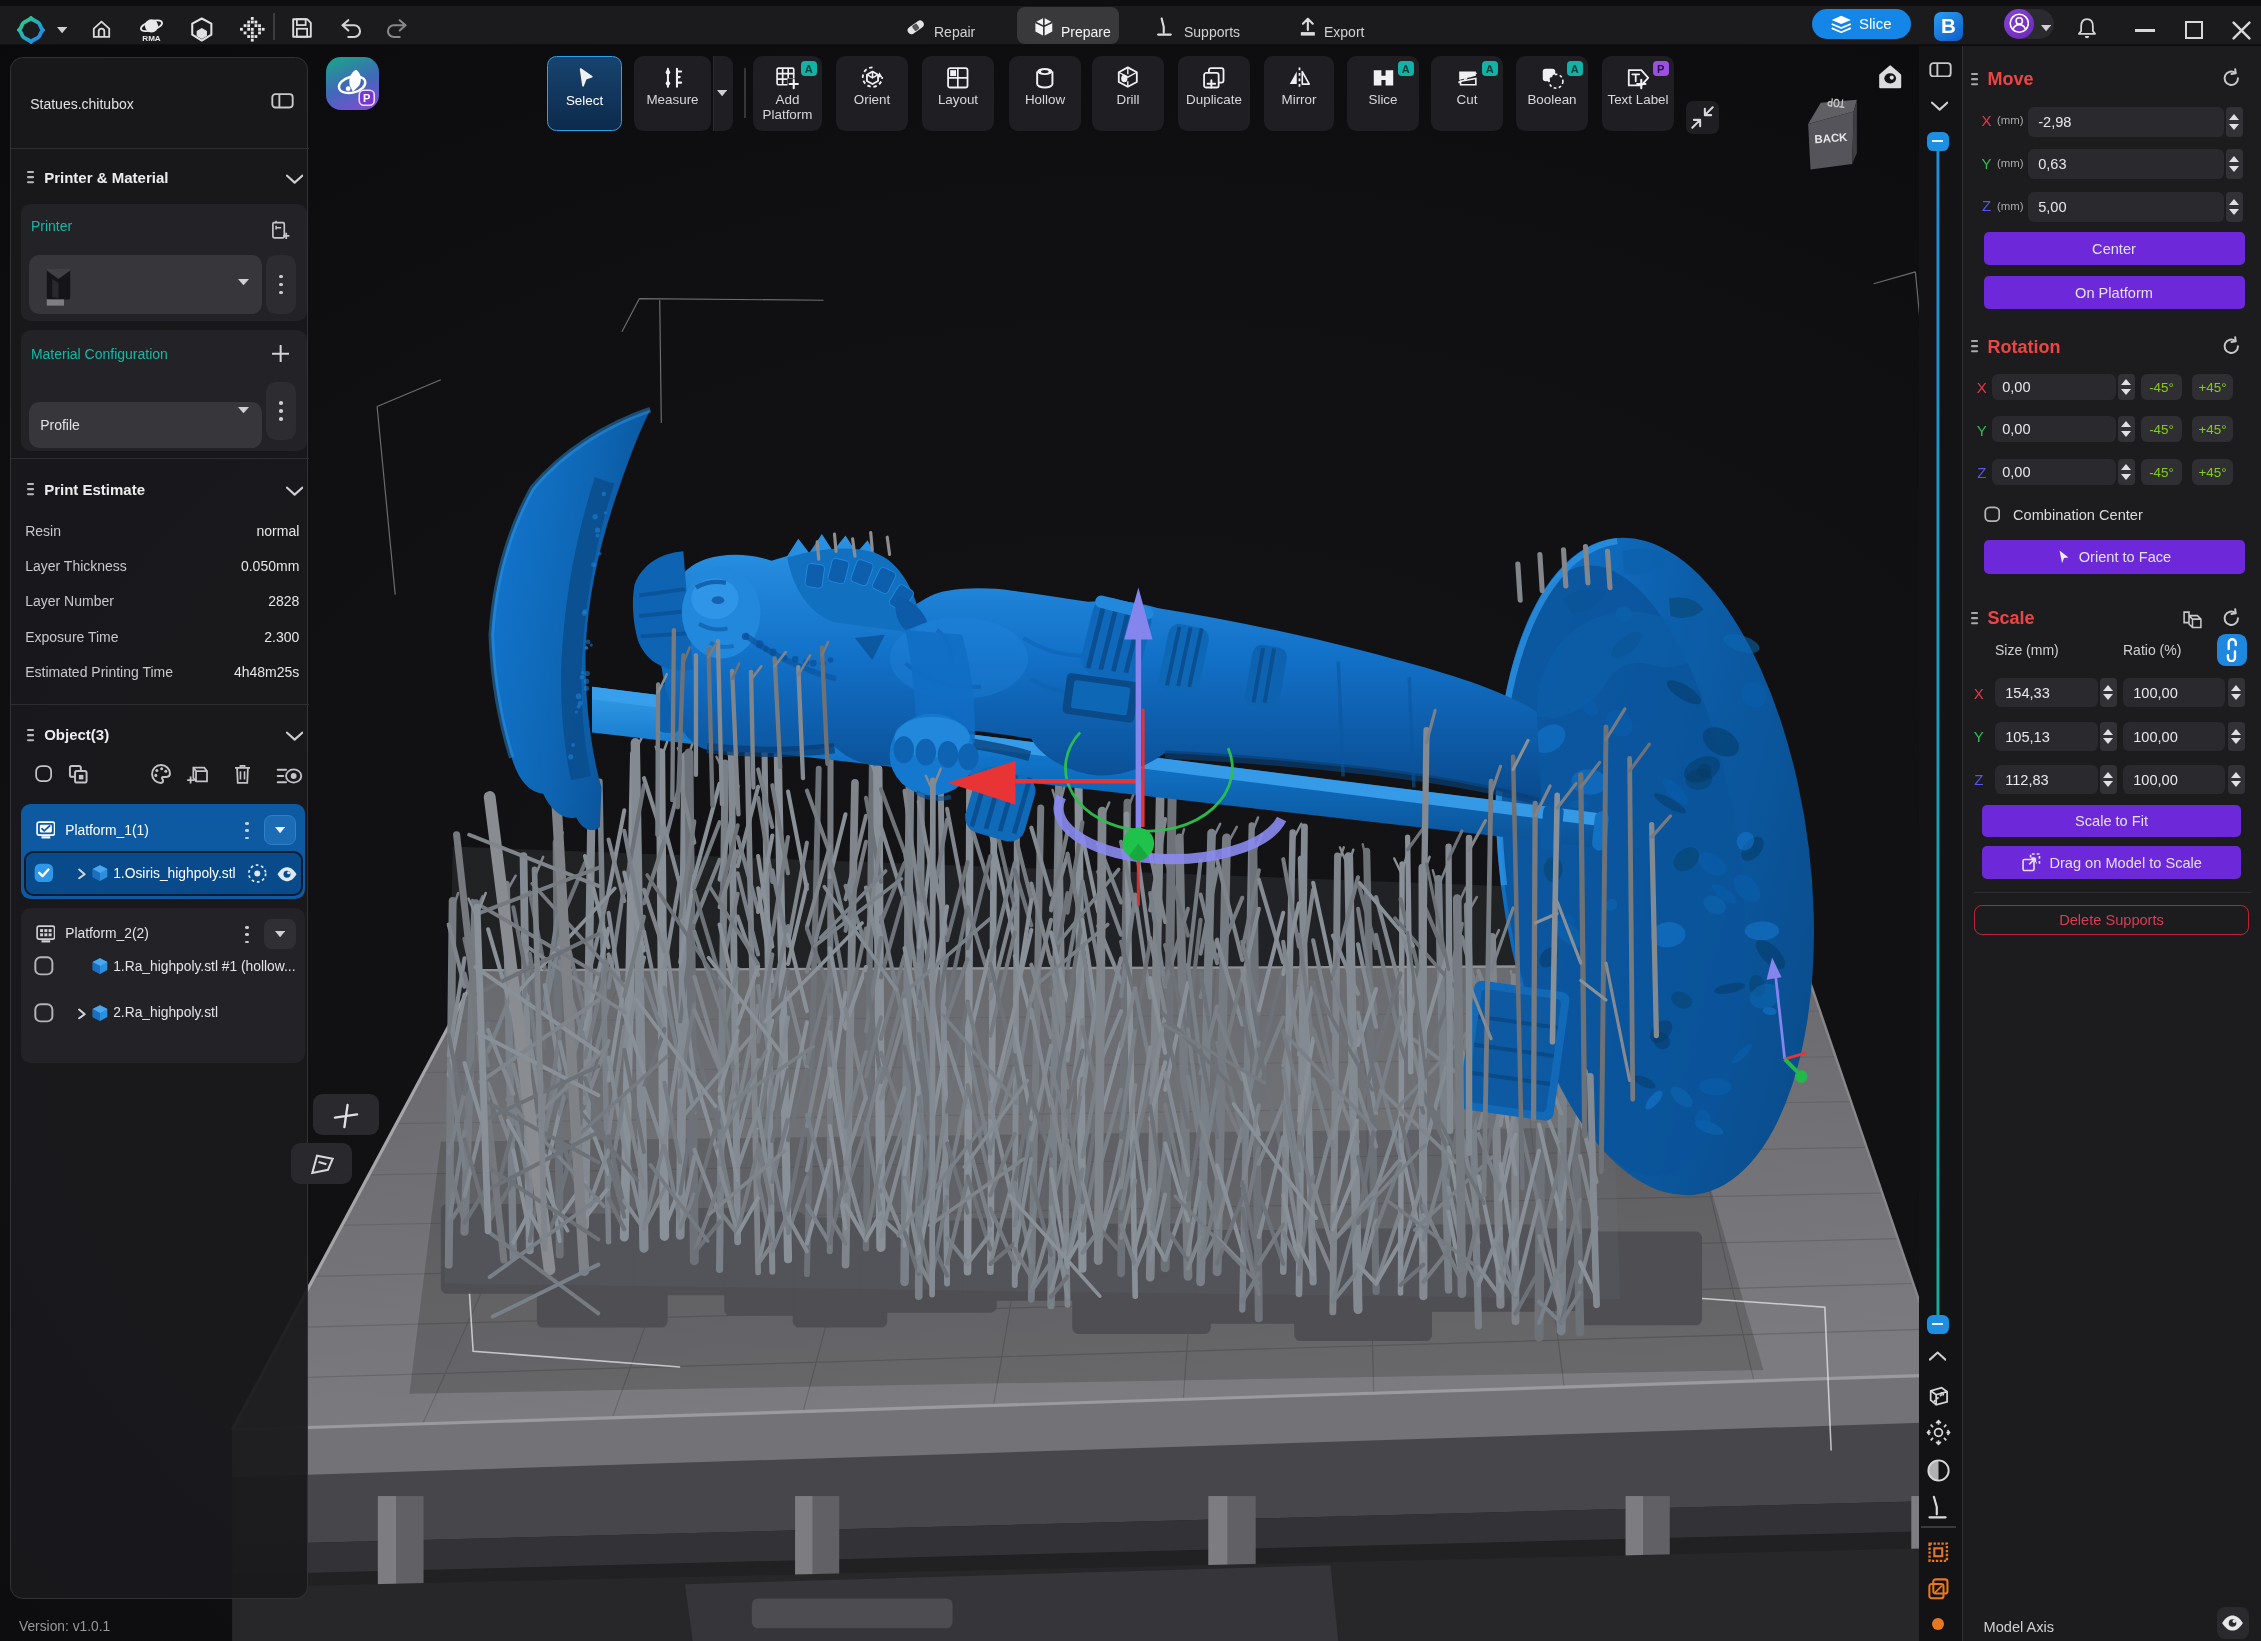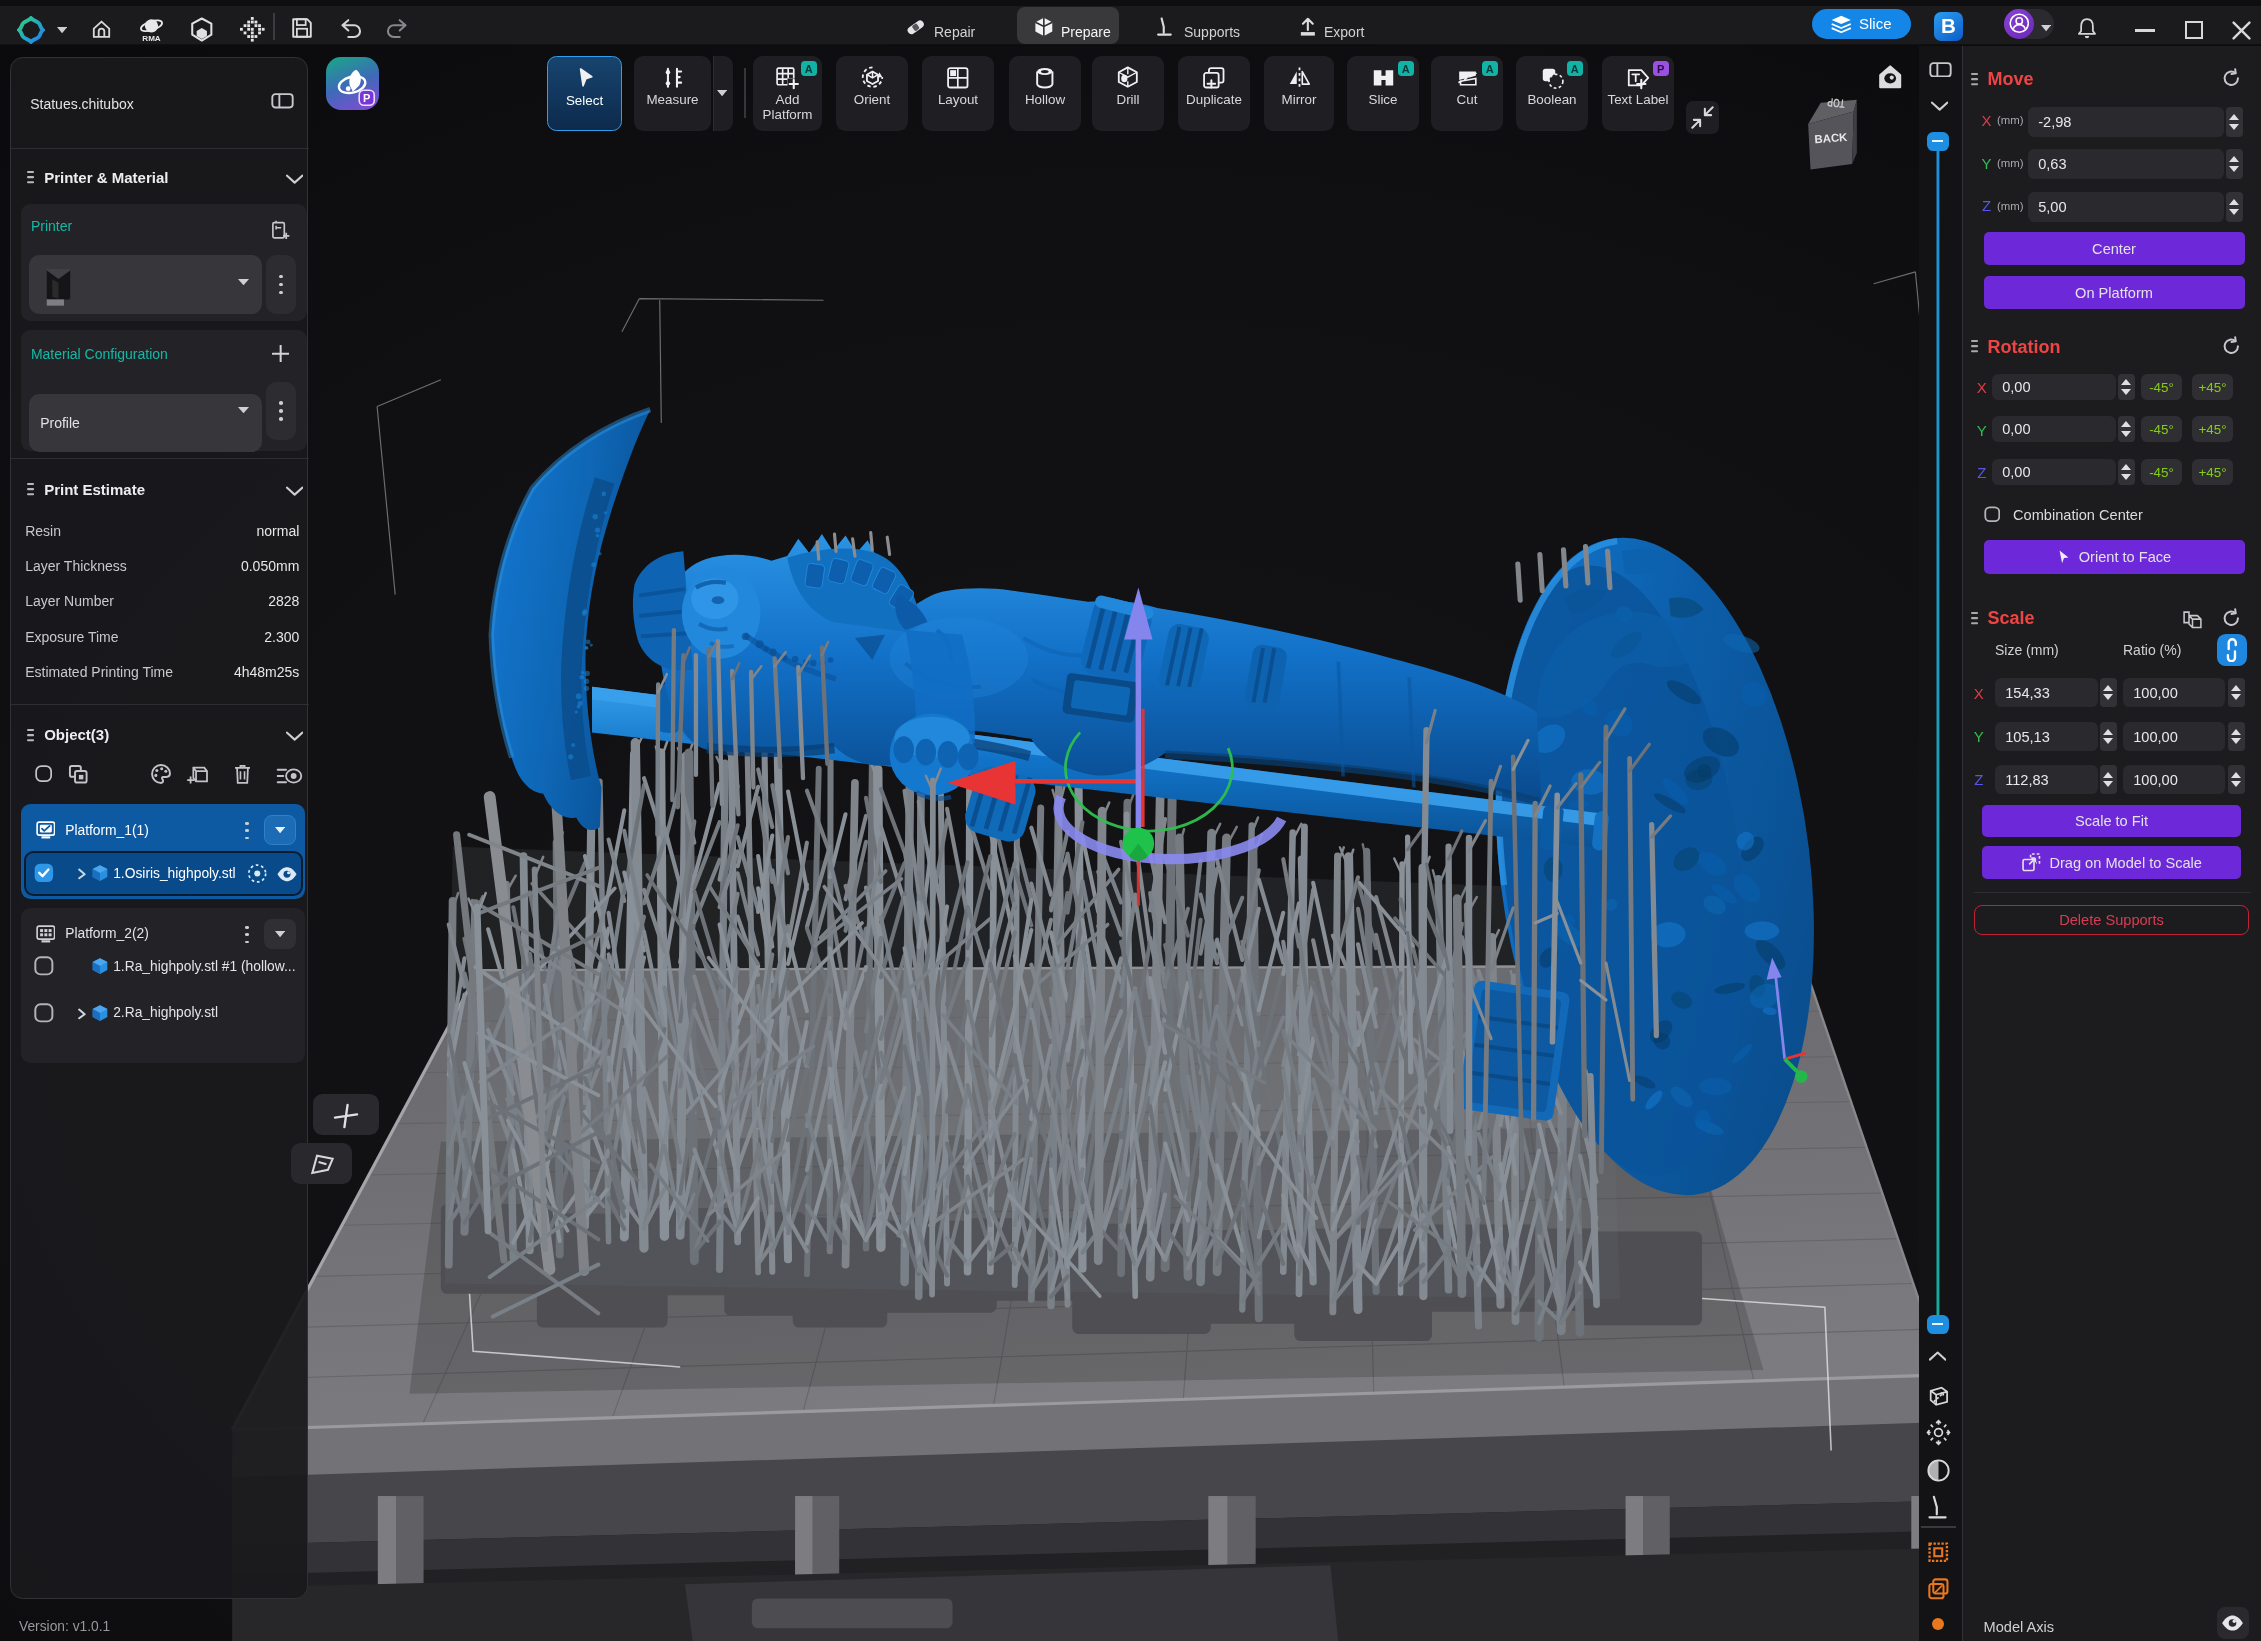--- a/index.html
+++ b/index.html
@@ -1331,21 +1331,21 @@
     <div class="dots3" style="left:255px;top:197px;width:30px;height:59px;background:#2d2d31;border-radius:10.2px">
       <i></i>
       <i></i>
       <i></i>
     </div>
     <div class="card" style="top:272px;height:121px"></div>
     <div class="abs lab18" style="left:19.7px;top:288px">Material Configuration</div>
     <svg class="abs" style="left:261px;top:287px" width="17.3" height="17.3" viewBox="0 0 22 22">
 <path d="M11,1 L11,21 M1,11 L21,11" stroke="#d4d4d6" stroke-width="2.6" stroke-linecap="round"></path>
     </svg>
-    <div class="dd" style="left:18px;top:336px;width:233px;height:58px">
+    <div class="dd" style="left:18px;top:344px;width:233px;height:46px">
       <span style="margin-left:11px;font-size:14px;color:#e2e2e4">Profile</span>
     </div>
     <svg class="abs" style="left:227px;top:349px" width="11" height="6.3" viewBox="0 0 14 8">
       <polygon points="0,0 14,0 7.0,8" fill="#d0d0d3"></polygon>
     </svg>
     <div class="dots3" style="left:255px;top:324px;width:30px;height:58px;background:#2d2d31;border-radius:10.2px">
       <i></i>
       <i></i>
       <i></i>
     </div>

